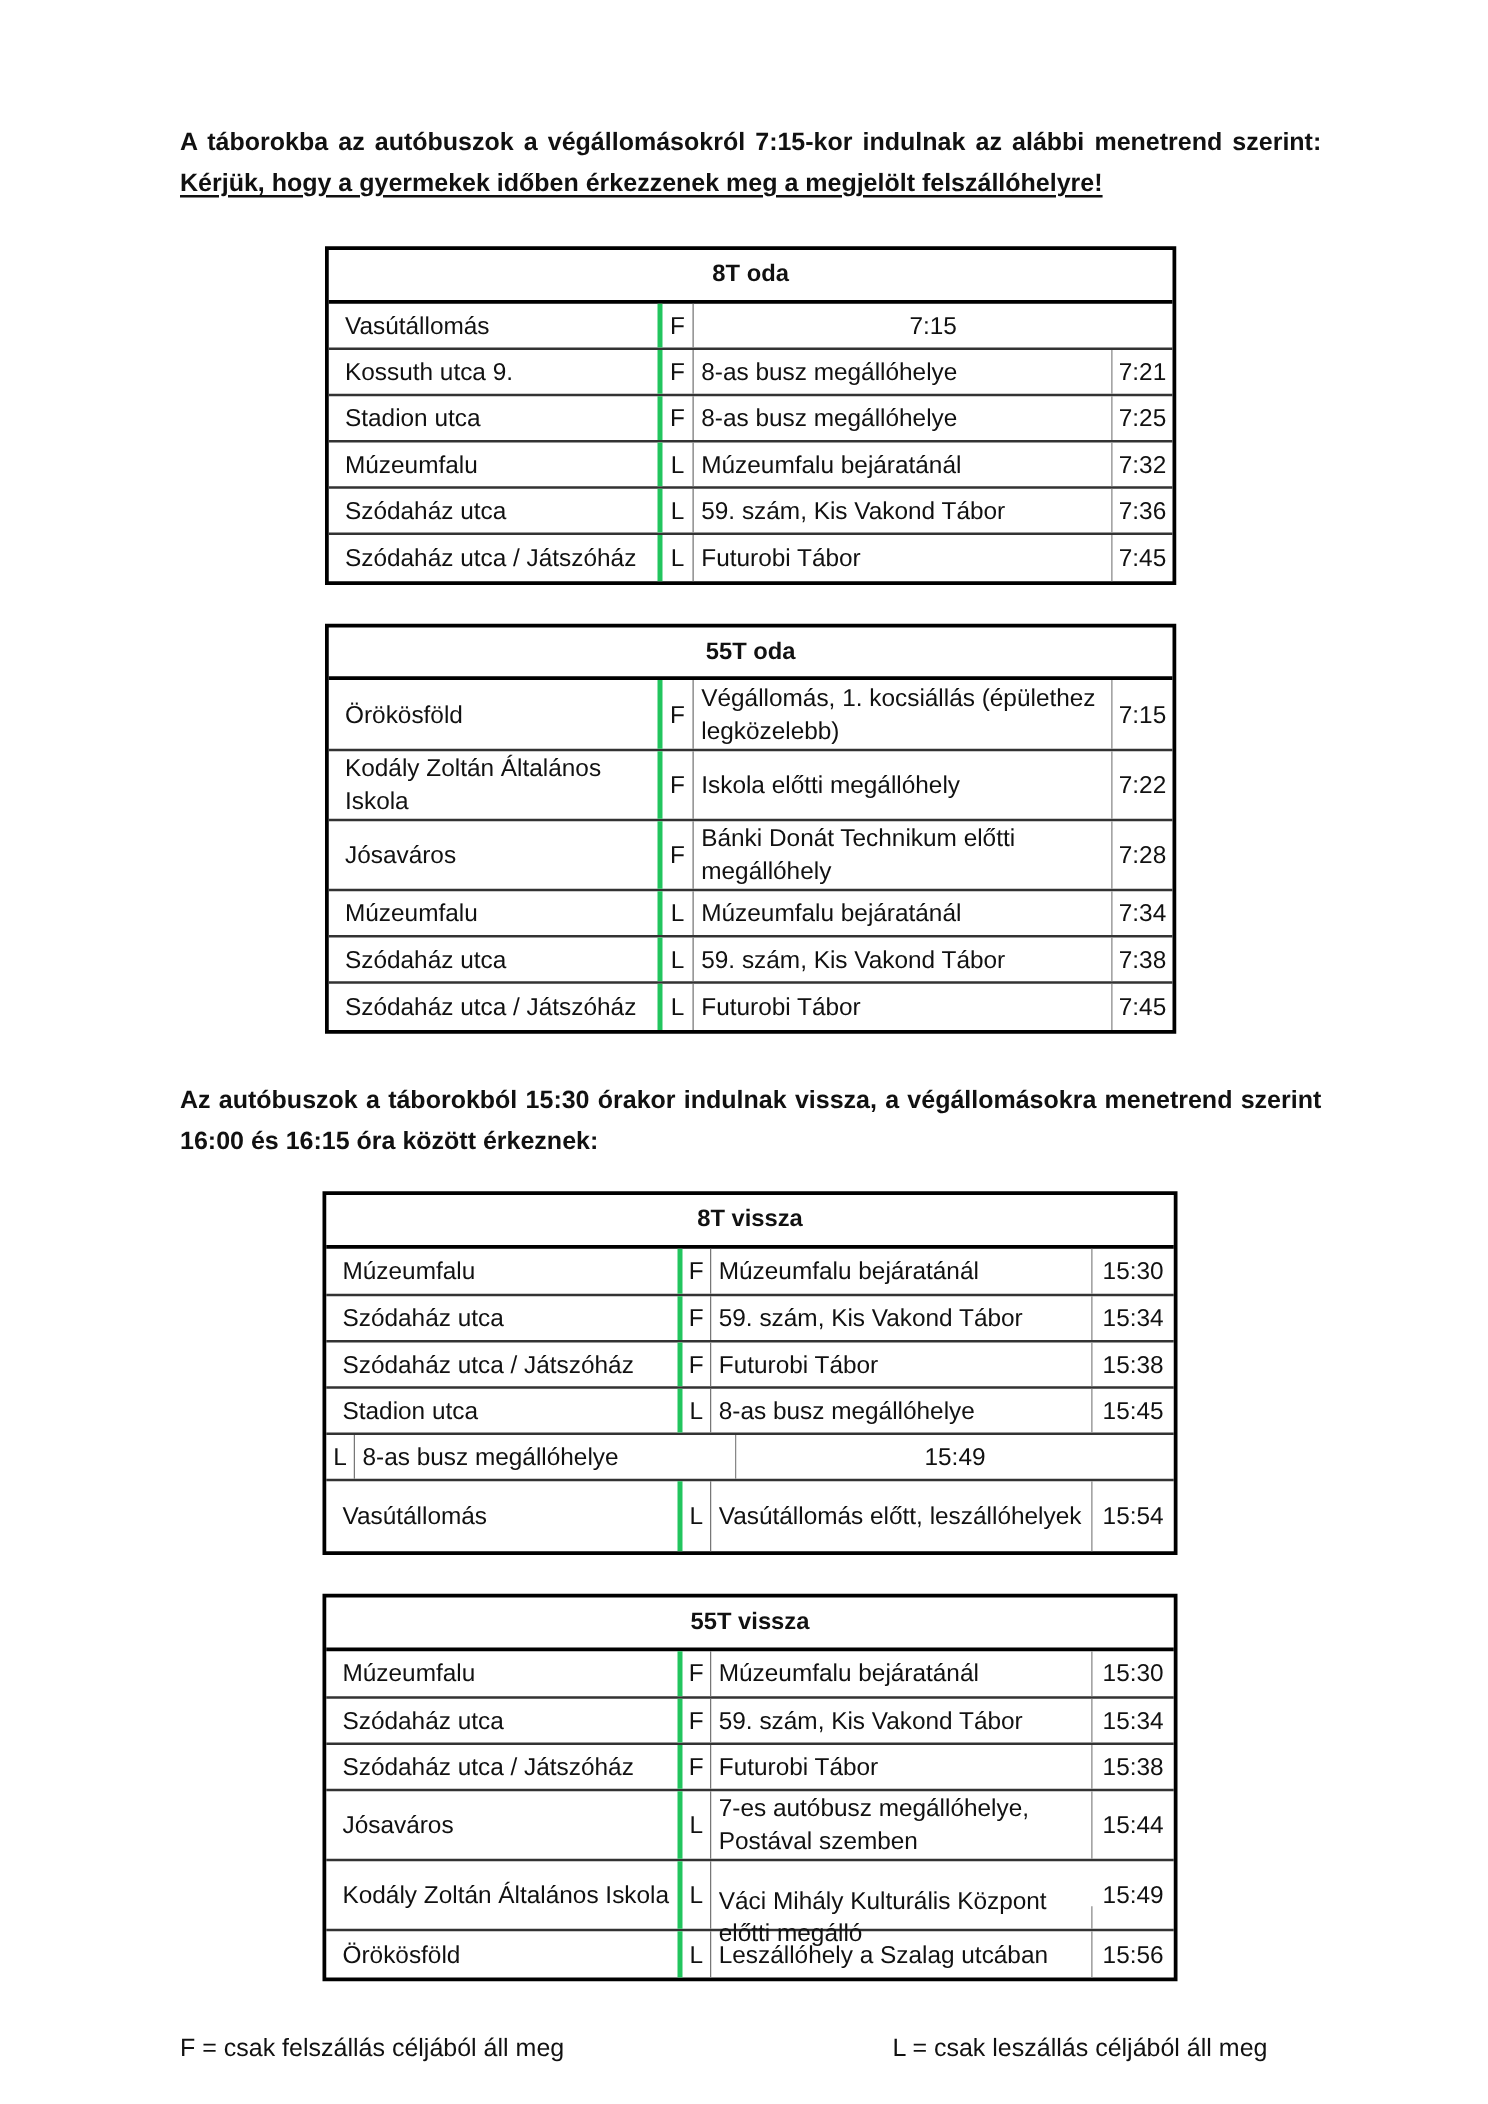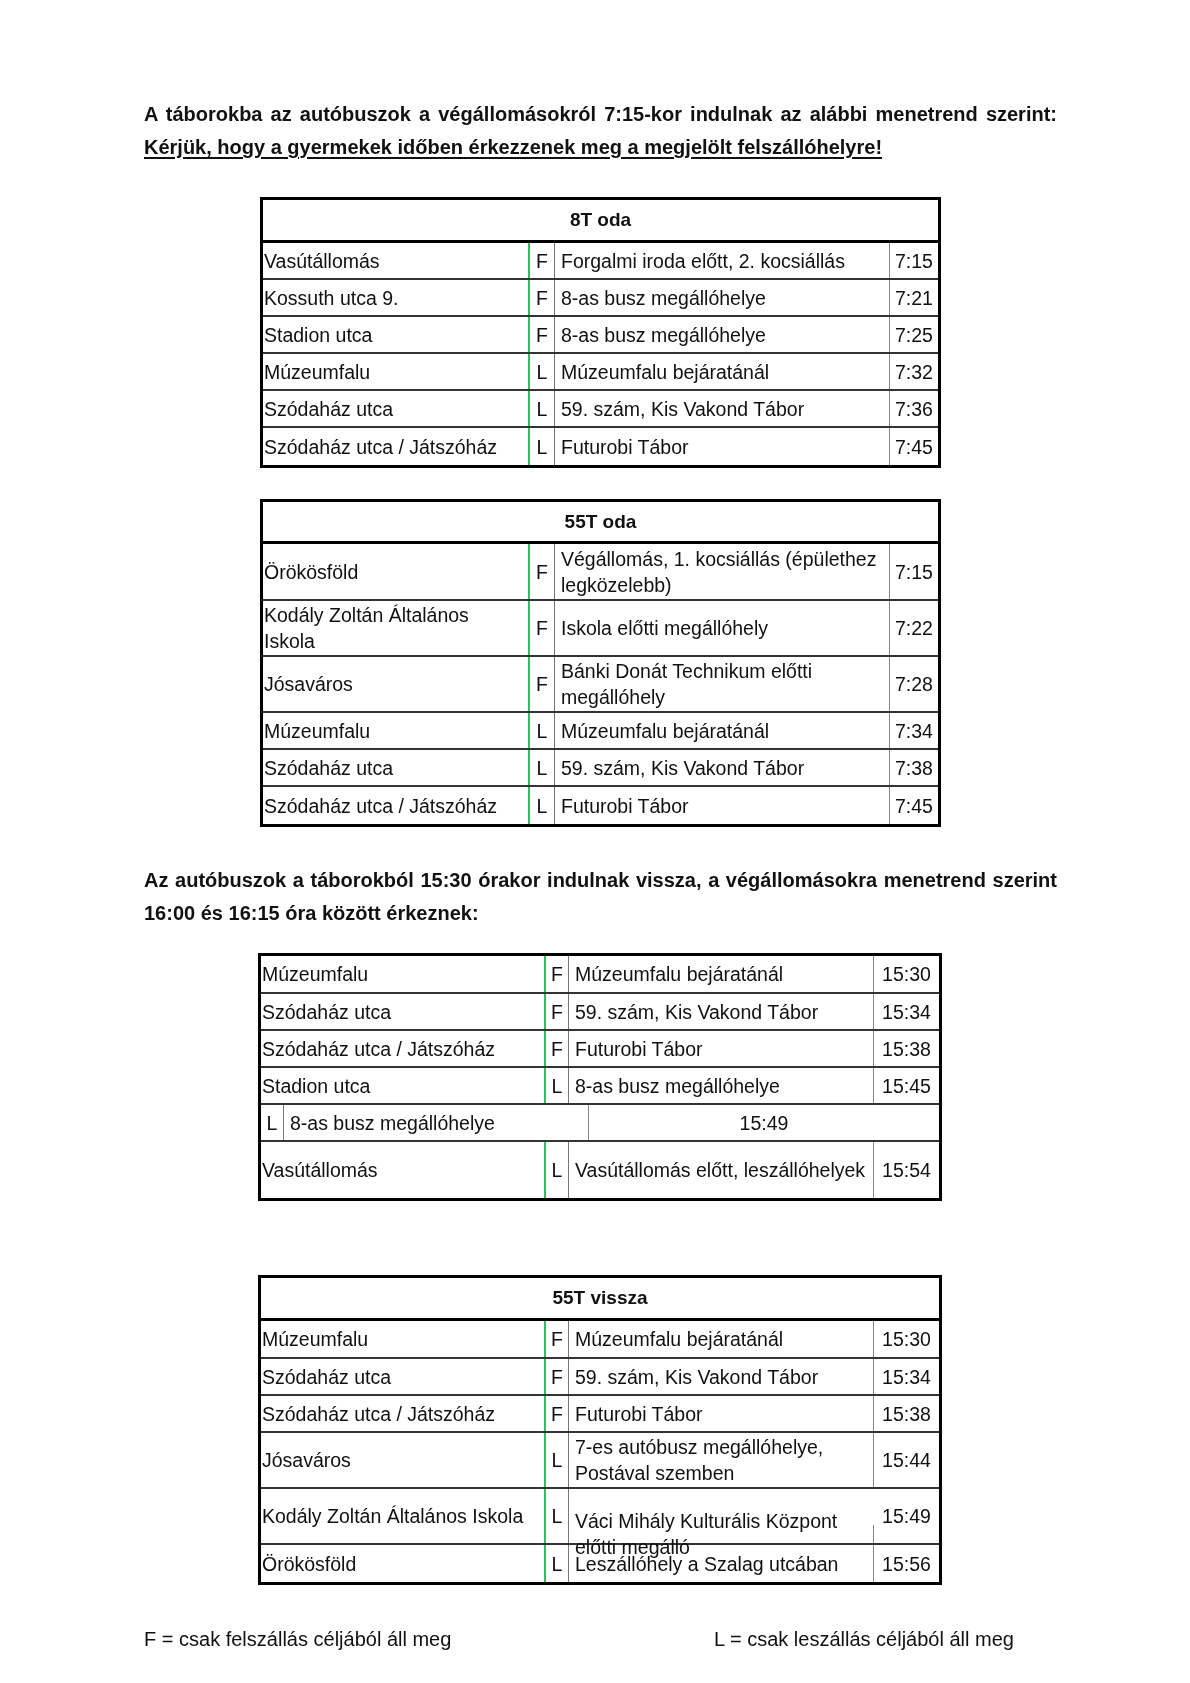--- a/index.html
+++ b/index.html
@@ -22,41 +22,40 @@
     font-weight: bold; font-size: 19px; border-bottom: 3px solid #000; box-sizing: border-box;
   }
   .tbl .row {
     display: flex; border-bottom: 2px solid #333; box-sizing: border-box;
   }
   .tbl .row:last-child { border-bottom: none; }
   .tbl .c {
     box-sizing: border-box; font-size: 19.5px; line-height: 26px;
     display: flex; align-items: center; padding: 0 6px;
   }
-  .tbl .c.stop { padding-left: 1px; border-right: 2px solid #22c55e; }
+  .tbl .c.stop { padding-left: 13px; border-right: 4px solid #22c55e; }
   .tbl .c.fl { justify-content: center; padding: 0; border-right: 1.5px solid #777; }
   .tbl .c.desc { padding-left: 6px; border-right: 1.5px solid #888; }
   .tbl .c.time { justify-content: center; padding: 0; }
   .legend {
     position: absolute; top: 1625px; font-size: 20px; line-height: 28px;
   }
 </style>
 </head>
 <body>
 
 <div class="para" style="top:98px;">
   <span>A táborokba az autóbuszok a végállomásokról 7:15-kor indulnak az alábbi menetrend szerint:</span><span class="u"> Kérjük, hogy a gyermekek időben érkezzenek meg a megjelölt felszállóhelyre!</span>
 </div>
 
 <div class="tbl" style="left:260px; top:197px; width:681px;">
   <div class="hdr" style="height:43px;">8T oda</div>
   <div class="row" style="height:37px;">
     <div class="c stop" style="width:267px;">Vasútállomás</div>
     <div class="c fl" style="width:25px;">F</div>
-    <div class="c desc" style="width:335px;">Forgalmi iroda előtt, 2. kocsiállás</div>
     <div class="c time" style="flex:1;">7:15</div>
   </div>
   <div class="row" style="height:37px;">
     <div class="c stop" style="width:267px;">Kossuth utca 9.</div>
     <div class="c fl" style="width:25px;">F</div>
     <div class="c desc" style="width:335px;">8-as busz megállóhelye</div>
     <div class="c time" style="flex:1;">7:21</div>
   </div>
   <div class="row" style="height:37px;">
     <div class="c stop" style="width:267px;">Stadion utca</div>
@@ -120,20 +119,21 @@
     <div class="c stop" style="width:267px;">Szódaház utca / Játszóház</div>
     <div class="c fl" style="width:25px;">L</div>
     <div class="c desc" style="width:335px;">Futurobi Tábor</div>
     <div class="c time" style="flex:1;">7:45</div>
   </div>
 </div>
 
 <div class="para" style="top:864px;">Az autóbuszok a táborokból 15:30 órakor indulnak vissza, a végállomásokra menetrend szerint 16:00 és 16:15 óra között érkeznek:</div>
 
 <div class="tbl" style="left:258px; top:953px; width:684px;">
+  <div class="hdr" style="height:43px;">8T vissza</div>
   <div class="row" style="height:38px;">
     <div class="c stop" style="width:285px;">Múzeumfalu</div>
     <div class="c fl" style="width:23px;">F</div>
     <div class="c desc" style="width:305px;">Múzeumfalu bejáratánál</div>
     <div class="c time" style="flex:1;">15:30</div>
   </div>
   <div class="row" style="height:37px;">
     <div class="c stop" style="width:285px;">Szódaház utca</div>
     <div class="c fl" style="width:23px;">F</div>
     <div class="c desc" style="width:305px;">59. szám, Kis Vakond Tábor</div>

